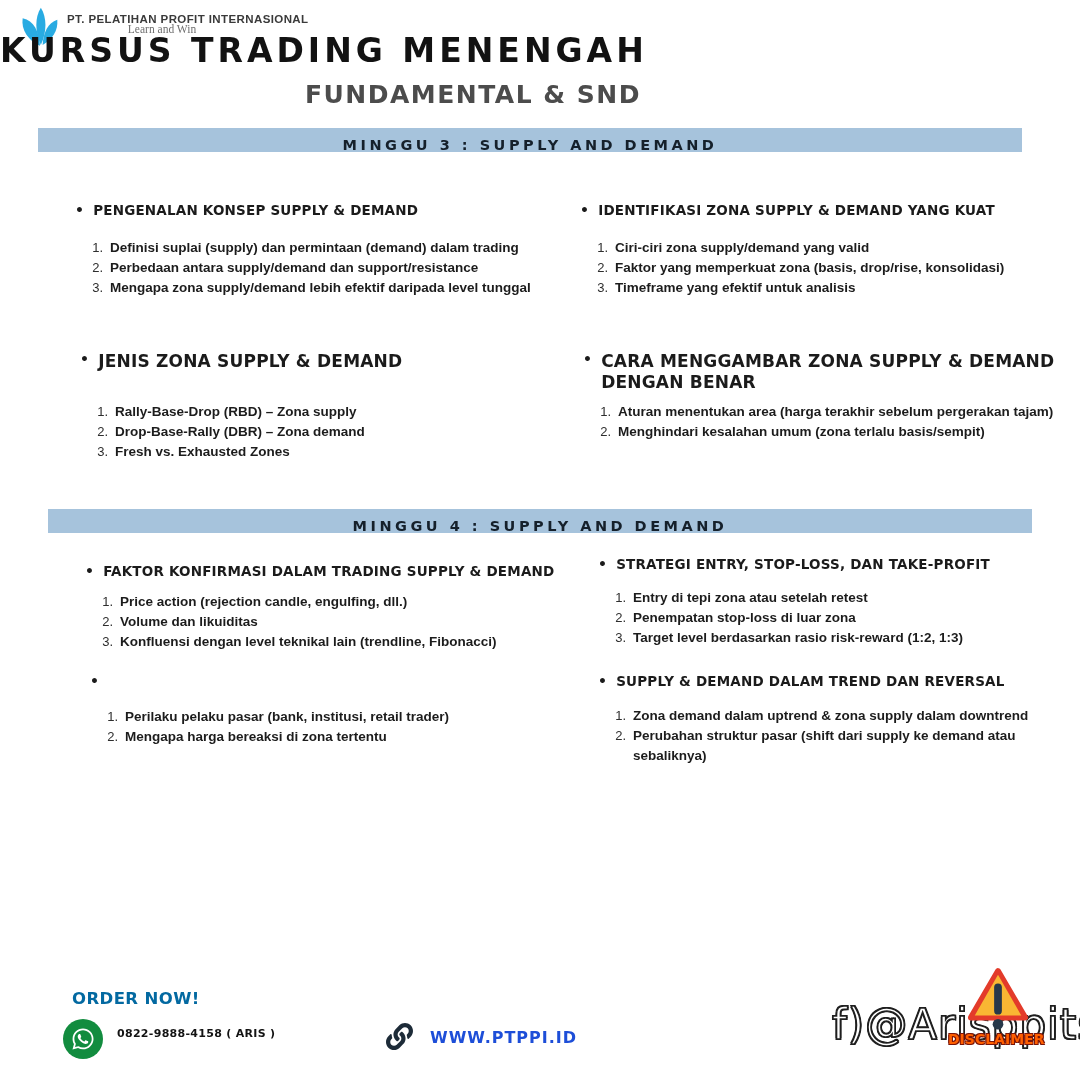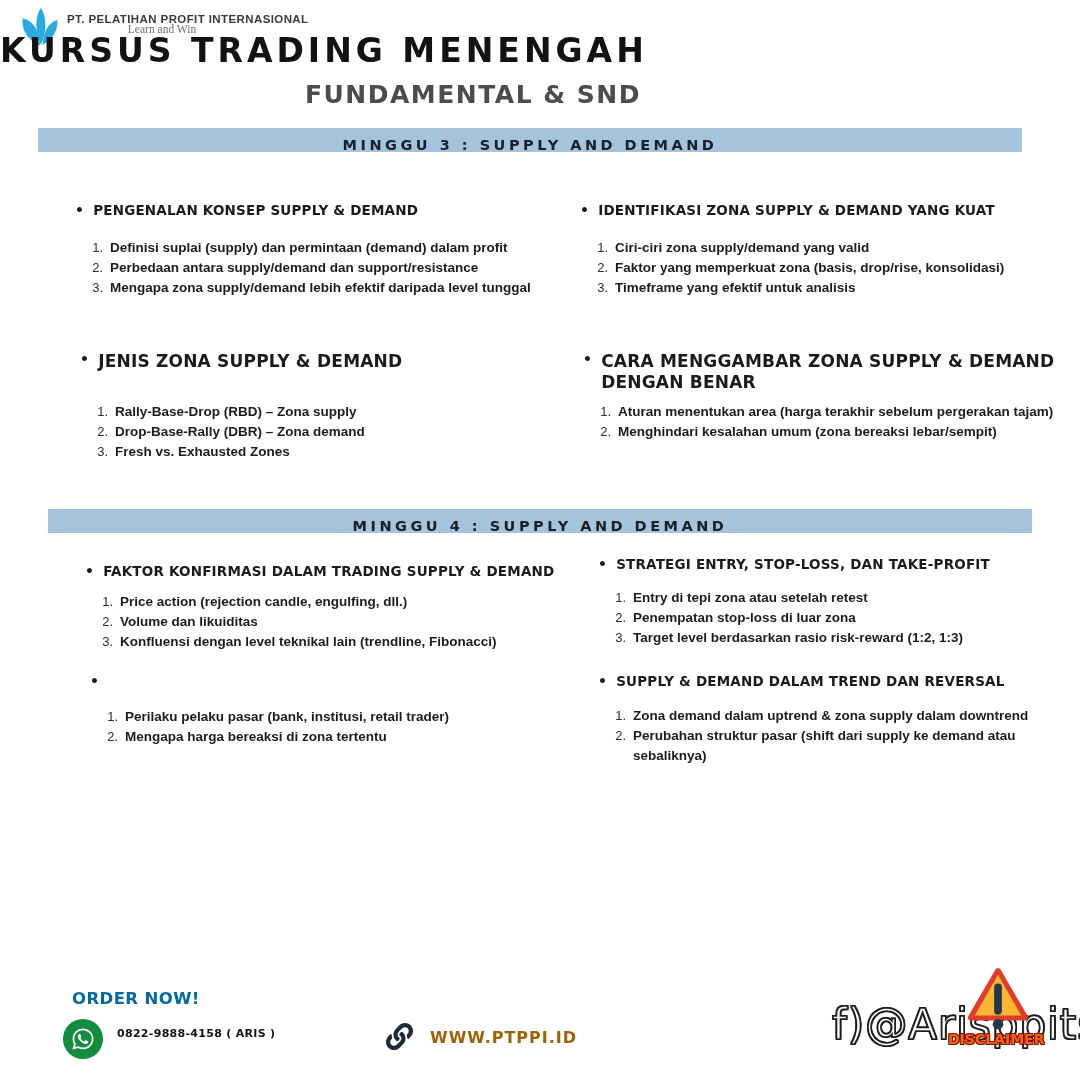--- a/index.html
+++ b/index.html
@@ -38,21 +38,21 @@
 
   
   .order-now{position:absolute;left:72px;top:989px;font-family:"DejaVu Sans",sans-serif;
              font-weight:800;font-size:16.5px;letter-spacing:.4px;color:#0369a1;}
   .wa-badge{position:absolute;left:63px;top:1019px;width:40px;height:40px;border-radius:50%;
             background:var(--whatsapp-green,#128c3f);display:flex;align-items:center;justify-content:center;}
   .phone-number{position:absolute;left:117px;top:1027px;font-family:"DejaVu Sans",sans-serif;
                 font-weight:700;font-size:11px;color:#131313;letter-spacing:.3px;}
   .link-icon{position:absolute;left:386px;top:1023px;width:27px;height:27px;}
   .website{position:absolute;left:430px;top:1028px;font-family:"DejaVu Sans",sans-serif;
-           font-weight:800;font-size:16px;letter-spacing:1px;color:#a16207;}
+           font-weight:800;font-size:16px;letter-spacing:1px;color:#1d4ed8;}
 
   
   .watermark{position:absolute;left:832px;top:1000px;z-index:1;white-space:nowrap;
              font-family:"DejaVu Sans",sans-serif;font-weight:500;font-size:42px;
              letter-spacing:1px;color:#ffffff;-webkit-text-stroke:1.5px #1e1e1e;
              text-shadow:-1px -1px 0 #222,1px -1px 0 #222,-1px 1px 0 #222,1px 1px 0 #222;}
   .warning-triangle{position:absolute;left:967px;top:966px;width:62px;height:70px;z-index:2;}
   .disclaimer-label{position:absolute;left:948px;top:1031px;width:120px;z-index:3;
             font-family:"DejaVu Sans",sans-serif;font-weight:800;font-size:14px;
             color:var(--disclaimer-orange,#ff5f00);
@@ -77,21 +77,21 @@
   <div class="banner m4">MINGGU 4 : SUPPLY AND DEMAND</div>
 
   <div class="topic" style="left:75px;top:202px;width:480px;">
     <div class="topic-heading">
         <span class="bullet">•</span>
       <span>PENGENALAN KONSEP SUPPLY &amp; DEMAND</span>
       </div>
     <ol class="items">
       <li class="item">
           <span class="num">1.</span>
-          <span class="txt">Definisi suplai (supply) dan permintaan (demand) dalam profit</span>
+          <span class="txt">Definisi suplai (supply) dan permintaan (demand) dalam trading</span>
         </li>
       <li class="item">
           <span class="num">2.</span>
           <span class="txt">Perbedaan antara supply/demand dan support/resistance</span>
         </li>
       <li class="item">
           <span class="num">3.</span>
           <span class="txt">Mengapa zona supply/demand lebih efektif daripada level tunggal</span>
         </li>
     </ol>
@@ -144,21 +144,21 @@
         <span class="bullet">•</span>
       <span>CARA MENGGAMBAR ZONA SUPPLY &amp; DEMAND DENGAN BENAR</span>
       </div>
     <ol class="items" style="margin-top:9px;">
       <li class="item">
           <span class="num">1.</span>
           <span class="txt">Aturan menentukan area (harga terakhir sebelum pergerakan tajam)</span>
         </li>
       <li class="item">
           <span class="num">2.</span>
-          <span class="txt">Menghindari kesalahan umum (zona bereaksi lebar/sempit)</span>
+          <span class="txt">Menghindari kesalahan umum (zona terlalu basis/sempit)</span>
         </li>
     </ol>
   </div>
 
   <div class="topic" style="left:85px;top:563px;width:510px;">
     <div class="topic-heading">
         <span class="bullet">•</span>
       <span>FAKTOR KONFIRMASI DALAM TRADING SUPPLY &amp; DEMAND</span>
       </div>
     <ol class="items" style="margin-top:12px;">

